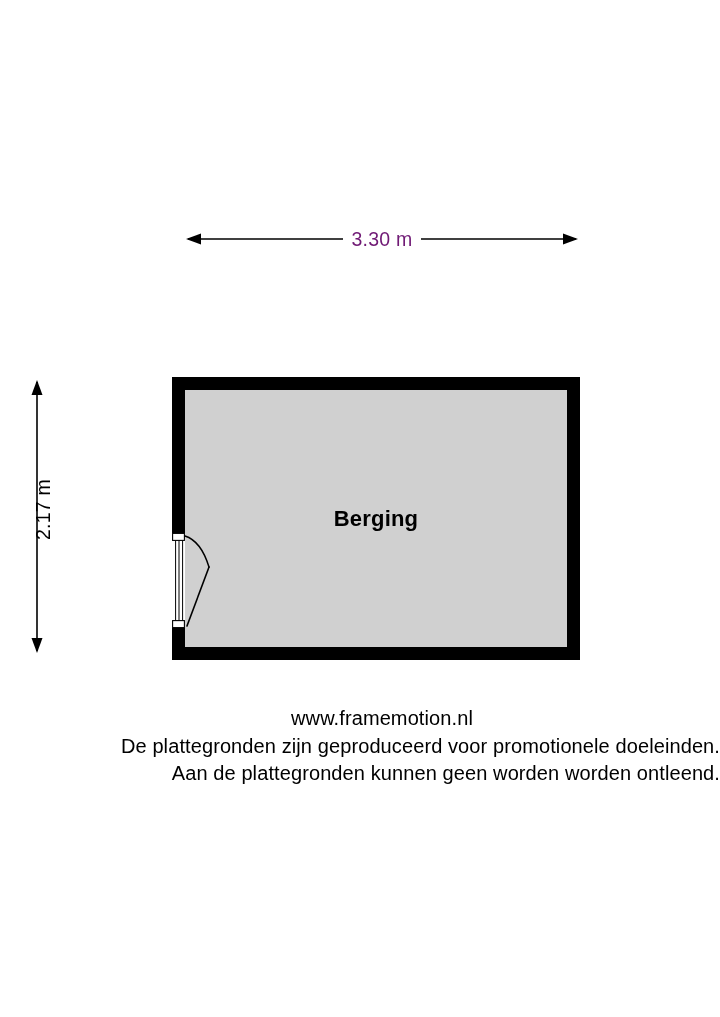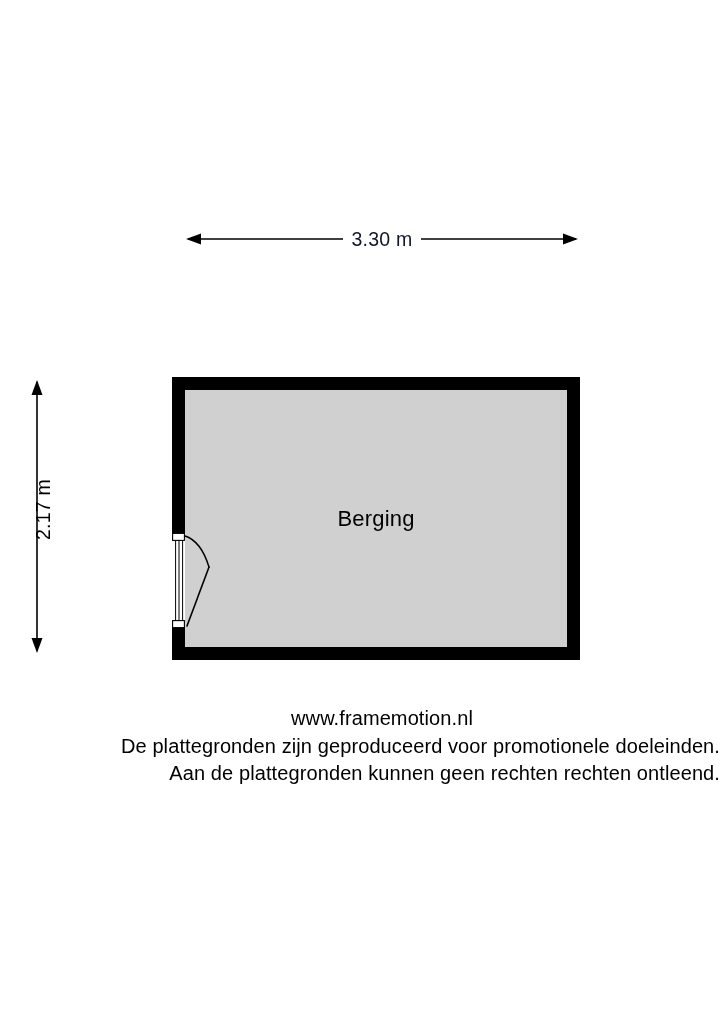--- a/index.html
+++ b/index.html
@@ -38,21 +38,21 @@
     width: 392px;
     height: 34px;
   }
   .dim-h-label {
     position: absolute;
     left: 0;
     top: 0;
     width: 392px;
     text-align: center;
     font-size: 19.5px;
-    color: #0f172a;
+    color: #701a75;
     line-height: 34px;
     letter-spacing: 0.2px;
   }
   .dim-h-label span {
     background: #ffffff;
     padding: 0 9px;
   }
 
   
   .dim-v {
@@ -100,20 +100,21 @@
     top: 0;
     width: 408px;
     height: 283px;
     display: flex;
     align-items: center;
     justify-content: center;
     font-size: 22px;
     color: #000000;
     pointer-events: none;
     letter-spacing: 0.2px;
+    font-weight: bold;
   }
 
   
   .footer {
     position: absolute;
     left: 0;
     top: 703px;
     width: 720px;
     text-align: center;
     color: #000000;
@@ -178,16 +179,16 @@
     </svg>
 
     <div class="room-label">
       <span>Berging</span>
     </div>
   </div>
 
   <div class="footer">
     <div class="footer-site">www.framemotion.nl</div>
     <div class="footer-line">De plattegronden zijn geproduceerd voor promotionele doeleinden.</div>
-    <div class="footer-line">Aan de plattegronden kunnen geen rechten rechten ontleend.</div>
+    <div class="footer-line">Aan de plattegronden kunnen geen worden worden ontleend.</div>
   </div>
 
 </div>
 
 </body></html>

